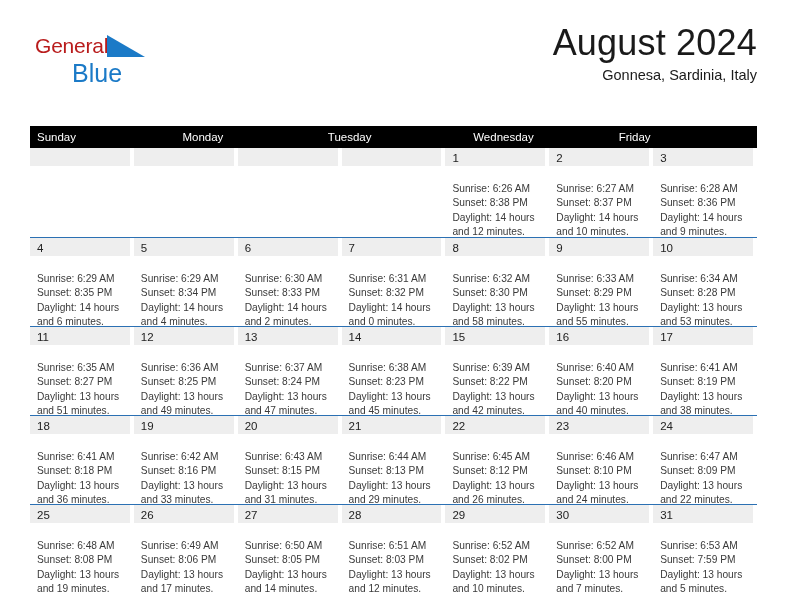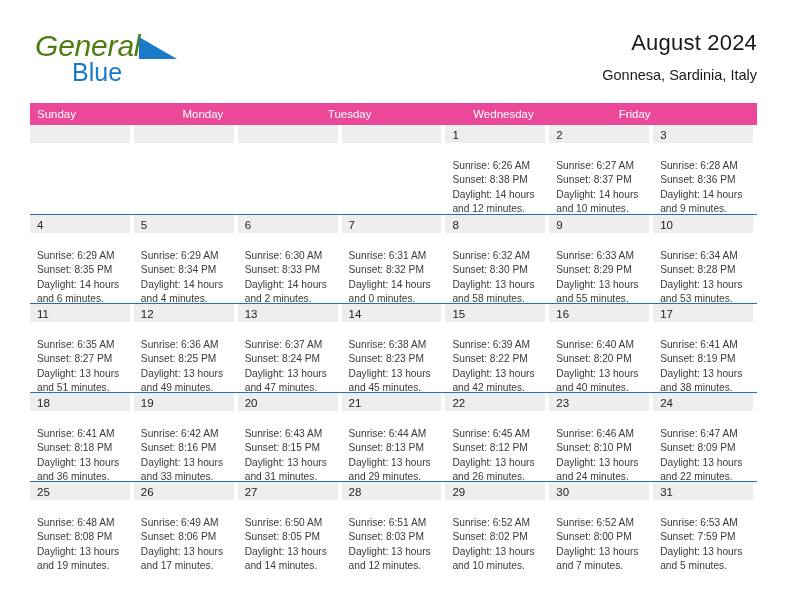--- a/index.html
+++ b/index.html
@@ -31,27 +31,26 @@
   }
   .logo {
     position: absolute;
     left: 5px;
     top: 8px;
     width: 180px;
     height: 60px;
   }
   .logo-row1 {
     display: block;
-    font-size: 30px;
+    font-size: 21px;
     line-height: 27px;
-    color: #4d7c0f;
+    color: #b91c1c;
     letter-spacing: -0.2px;
     position: relative;
     white-space: nowrap;
-    font-style: italic;
   }
   .logo-tri {
     display: inline-block;
     vertical-align: top;
     margin-left: -1px;
     margin-top: 3px;
   }
   .logo-row2 {
     display: block;
     font-size: 25px;
@@ -60,21 +59,21 @@
     margin-left: 37px;
     margin-top: -3px;
   }
   .title-block {
     position: absolute;
     right: 0;
     top: 0;
     text-align: right;
   }
   .cal-title {
-    font-size: 22px;
+    font-size: 36px;
     line-height: 38px;
     color: #1a1a1a;
     font-weight: normal;
     letter-spacing: 0.2px;
   }
   .cal-subtitle {
     font-size: 14.5px;
     line-height: 20px;
     color: #1a1a1a;
     margin-top: 3px;
@@ -82,22 +81,23 @@
 
   
   .calendar {
     position: absolute;
     left: 30px;
     top: 103px;
     width: 727px;
   }
   .weekdays {
     display: flex;
-    background: #ec4899;
+    background: #000000;
     height: 22px;
+    margin-top: 23px;
   }
   .weekday {
     flex: 1 1 0;
     color: #ffffff;
     font-size: 11.5px;
     line-height: 22px;
     padding-left: 7px;
     box-sizing: border-box;
     white-space: nowrap;
   }

